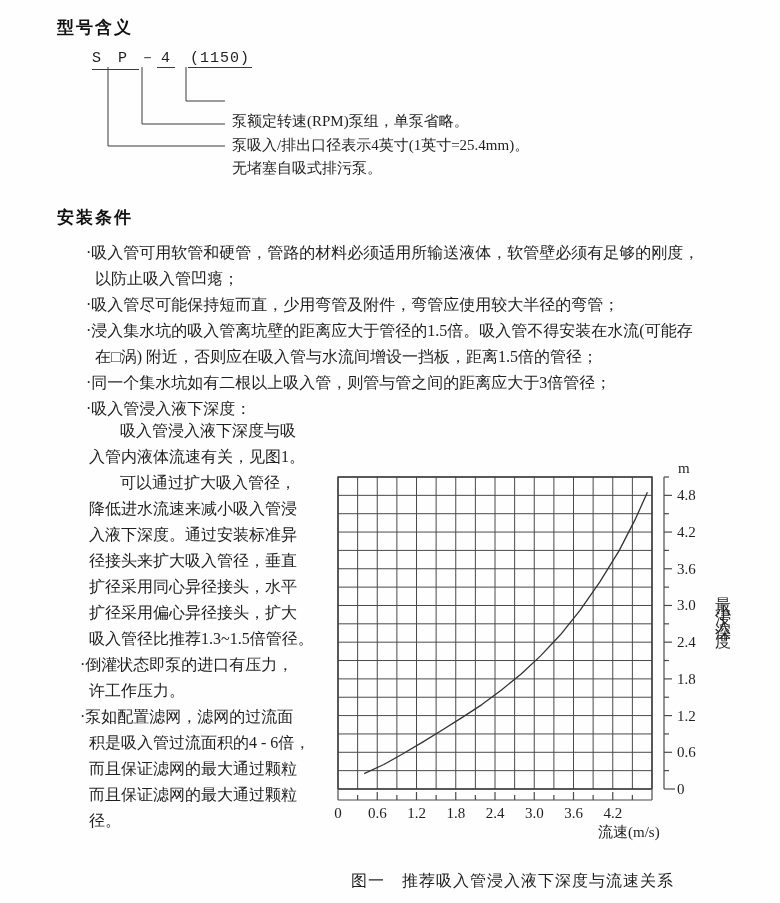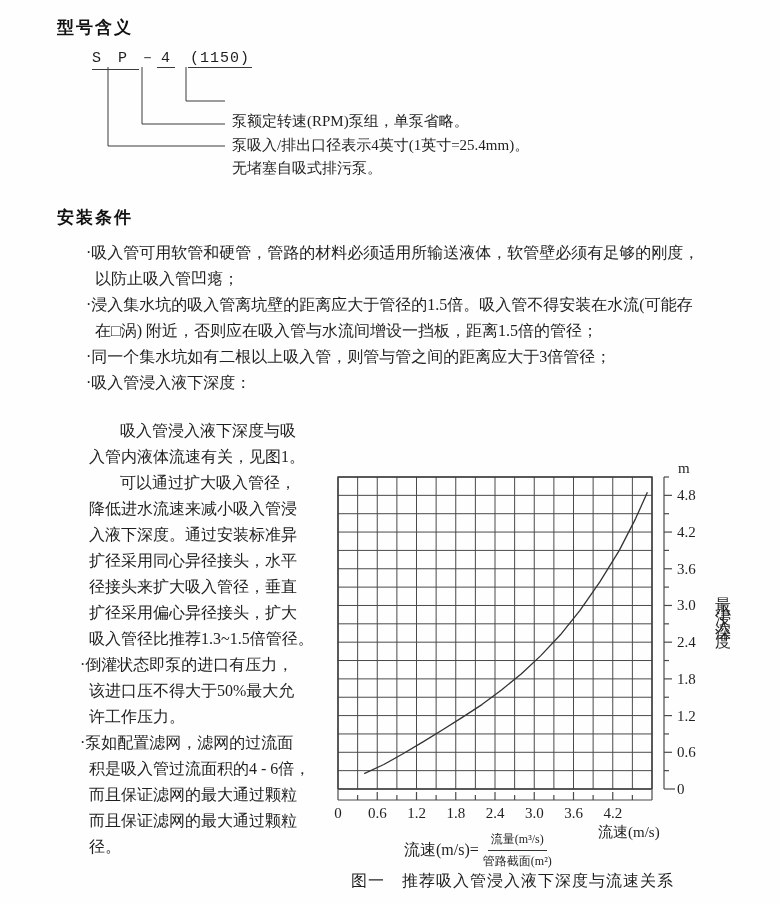--- a/index.html
+++ b/index.html
@@ -60,38 +60,38 @@
 
   <div class="model-note" style="top:92px;">泵额定转速(RPM)泵组，单泵省略。</div>
   <div class="model-note" style="top:116px;">泵吸入/排出口径表示4英寸(1英寸=25.4mm)。</div>
   <div class="model-note" style="top:139px;">无堵塞自吸式排污泵。</div>
 
   <div class="abs sec-title" style="left:57px;top:206px;">安装条件</div>
 
   <div class="abs" style="left:86px;top:240px;width:660px;" id="install-bullets">
       <div class="line i-b">·吸入管可用软管和硬管，管路的材料必须适用所输送液体，软管壁必须有足够的刚度，</div>
       <div class="line i-c">以防止吸入管凹瘪；</div>
+      <div class="line i-b">·吸入管尽可能保持短而直，少用弯管及附件，弯管应使用较大半径的弯管；</div>
       <div class="line i-b">·浸入集水坑的吸入管离坑壁的距离应大于管径的1.5倍。吸入管不得安装在水流(可能存</div>
       <div class="line i-c">在□涡) 附近，否则应在吸入管与水流间增设一挡板，距离1.5倍的管径；</div>
       <div class="line i-b">·同一个集水坑如有二根以上吸入管，则管与管之间的距离应大于3倍管径；</div>
       <div class="line i-b">·吸入管浸入液下深度：</div>
     </div>
 
   <div class="abs" style="left:80px;top:418px;width:260px;" id="left-column">
       <div class="line i-f">吸入管浸入液下深度与吸</div>
       <div class="line i-c">入管内液体流速有关，见图1。</div>
       <div class="line i-f">可以通过扩大吸入管径，</div>
       <div class="line i-c">降低进水流速来减小吸入管浸</div>
       <div class="line i-c">入液下深度。通过安装标准异</div>
+      <div class="line i-c">径接头来扩大吸入管径，垂直</div>
       <div class="line i-c">扩径采用同心异径接头，水平</div>
-      <div class="line i-c">径接头来扩大吸入管径，垂直</div>
       <div class="line i-c">扩径采用偏心异径接头，扩大</div>
       <div class="line i-c">吸入管径比推荐1.3~1.5倍管径。</div>
       <div class="line i-b">·倒灌状态即泵的进口有压力，</div>
-      <div class="line i-c">该进口压不得大于50%最大允</div>
       <div class="line i-c">许工作压力。</div>
       <div class="line i-b">·泵如配置滤网，滤网的过流面</div>
       <div class="line i-c">积是吸入管过流面积的4 - 6倍，</div>
       <div class="line i-c">而且保证滤网的最大通过颗粒</div>
       <div class="line i-c">而且保证滤网的最大通过颗粒</div>
       <div class="line i-c">径。</div>
     </div>
 
   <svg class="abs" style="left:330px;top:458px;" width="450" height="390" viewBox="0 0 450 390" id="chart-svg">
       <line x1="8" y1="19" x2="8" y2="331" stroke="#4a4a4a" stroke-width="1"></line>
@@ -184,23 +184,16 @@
       <text x="165" y="360" text-anchor="middle">2.4</text>
       <text x="204.25" y="360" text-anchor="middle">3.0</text>
       <text x="243.50000000000003" y="360" text-anchor="middle">3.6</text>
       <text x="282.75" y="360" text-anchor="middle">4.2</text>
       <text x="268" y="379" text-anchor="start" font-size="16">流速(m/s)</text>
       <polyline points="34.2,315.7 53.8,306.5 73.4,295.5 93.0,283.9 112.7,271.7 132.3,259.4 151.9,246.6 171.5,231.9 191.2,216.0 210.8,197.6 230.4,176.8 250.0,152.4 269.7,124.2 289.3,92.4 305.6,60.6 317.4,34.3" fill="none" stroke="#333" stroke-width="1.3" stroke-linejoin="round"></polyline>
     </svg>
 
   <div class="abs y-side-label" style="left:712px;top:584px;">最小浸入深度</div>
 
-  <div class="abs formula" style="left:404px;top:831px;">
-    <span>流速(m/s)=</span>
-    <span class="frac">
-      <span class="num">流量(m³/s)</span>
-      <span class="den">管路截面(m²)</span>
-    </span>
-  </div>
 
   <div class="abs caption" style="left:351px;top:871px;">图一　推荐吸入管浸入液下深度与流速关系</div>
 
 </div>
 
 </body></html>

